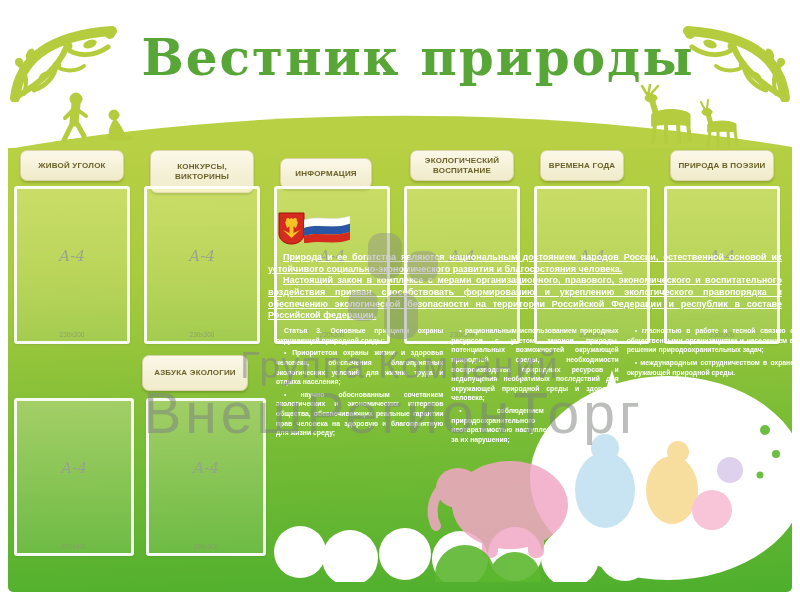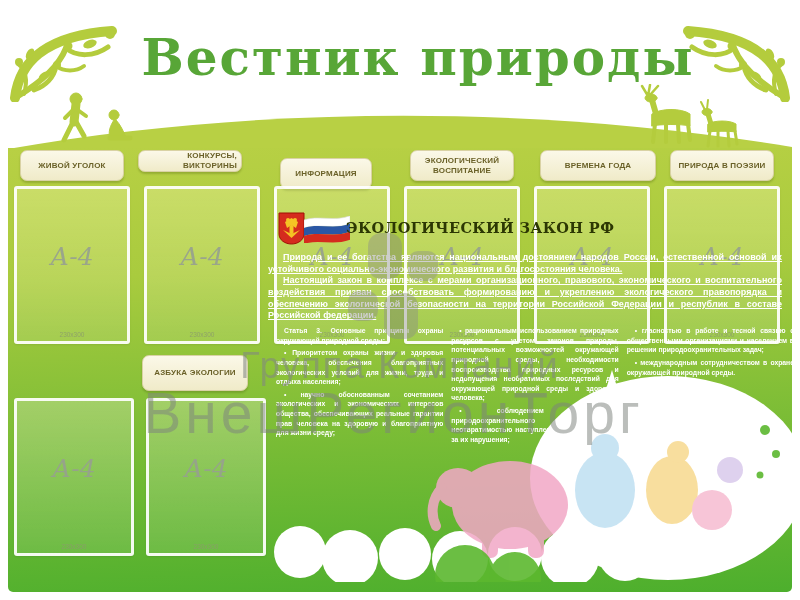--- a/index.html
+++ b/index.html
@@ -24,21 +24,21 @@
           box-shadow:0 2px 2px rgba(80,100,15,.3);
           display:flex;align-items:center;justify-content:center;text-align:center;
           color:#6a6128;font-weight:bold;font-size:8px;line-height:1.2;
           letter-spacing:.2px;padding:2px 4px;box-sizing:border-box;z-index:3;}
   
   .pocket{position:absolute;border:3px solid rgba(255,255,255,.92);border-radius:3px;
           background:linear-gradient(180deg,rgba(255,255,190,.30),rgba(255,255,235,.12));
           box-shadow:0 1px 2px rgba(0,0,0,.08);box-sizing:border-box;
           display:flex;align-items:center;justify-content:center;z-index:3;}
   .pocket--clear{background:linear-gradient(180deg,rgba(255,255,255,.24),rgba(255,255,255,.10));}
-  .a4{font-family:"DejaVu Serif",serif;font-style:italic;font-size:25px;
+  .a4{font-family:"DejaVu Serif",serif;font-style:italic;font-size:15px;
       color:#97a090;opacity:.9;margin-top:-18px;}
   .psize{position:absolute;bottom:3px;left:0;right:0;text-align:center;
          font-size:6.5px;color:#8b9a6d;opacity:.85;}
   
   .law-title{position:absolute;left:338px;top:71px;z-index:4;
              font-family:"DejaVu Serif",serif;font-weight:bold;font-size:14.5px;
              color:#2c3703;letter-spacing:.4px;}
   .law-icon{position:absolute;z-index:4;}
   .law-paras{position:absolute;left:260px;top:104px;width:514px;z-index:4;
              color:#fff;font-size:9px;font-weight:bold;line-height:1.3;text-align:justify;text-decoration:underline;}
@@ -130,30 +130,30 @@
 
   <svg class="hill" viewBox="0 0 784 46" preserveAspectRatio="none">
     <path d="M0,46 C250,2 530,2 784,44 L784,46 Z" fill="#b8d044"></path>
   </svg>
 
   <div class="board">
 
     <div class="plaque" style="left:12px;top:2px;width:104px;height:31px;">
         <span>ЖИВОЙ УГОЛОК</span>
       </div>
-    <div class="plaque" style="left:130px;top:2px;width:104px;height:22px;text-align:right;">
+    <div class="plaque" style="left:142px;top:2px;width:104px;height:43px;">
         <span>КОНКУРСЫ, ВИКТОРИНЫ</span>
       </div>
     <div class="plaque" style="left:272px;top:10px;width:92px;height:31px;">
         <span>ИНФОРМАЦИЯ</span>
       </div>
     <div class="plaque" style="left:402px;top:2px;width:104px;height:31px;">
         <span>ЭКОЛОГИЧЕСКИЙ ВОСПИТАНИЕ</span>
       </div>
-    <div class="plaque" style="left:532px;top:2px;width:116px;height:31px;">
+    <div class="plaque" style="left:532px;top:2px;width:84px;height:31px;">
         <span>ВРЕМЕНА ГОДА</span>
       </div>
     <div class="plaque" style="left:662px;top:2px;width:104px;height:31px;">
         <span>ПРИРОДА В ПОЭЗИИ</span>
       </div>
 
     <div class="pocket" style="left:6px;top:38px;width:116px;height:158px;">
       <span class="a4">А-4</span>
       <span class="psize">230x300</span>
       </div>
@@ -235,21 +235,20 @@
         <path d="M5,18 L13.5,22 L22,18 L13.5,26 Z"></path>
       </g>
     </svg>
     <svg class="law-icon" style="left:296px;top:68px;width:46px;height:27px;" viewBox="0 0 46 27">
       <g transform="skewY(-4)">
         <path d="M0,4 C14,0 30,8 46,3 L46,11 C30,16 14,8 0,12 Z" fill="#ffffff" stroke="#d9d9d9" stroke-width="0.6"></path>
         <path d="M0,12 C14,8 30,16 46,11 L46,19 C30,24 14,16 0,20 Z" fill="#2a57a5"></path>
         <path d="M0,20 C14,16 30,24 46,19 L46,27 C30,32 14,24 0,28 Z" fill="#d52b1e"></path>
       </g>
     </svg>
-    <div class="law-title">ЭКОЛОГИЧЕСКИЙ ЗАКОН РФ</div>
 
     <div class="law-paras">
       <p>Природа и ее богатства являются национальным достоянием народов России, естественной основой их устойчивого социально-экономического развития и благосостояния человека.</p>
       <p>Настоящий закон в комплексе с мерами организационного, правового, экономического и воспитательного воздействия призван способствовать формированию и укреплению экологического правопорядка и обеспечению экологической безопасности на территории Российской Федерации и республик в составе Российской федерации.</p>
     </div>
 
     <div class="law-cols">
       <div class="col">
         <p>Статья 3. Основные принципы охраны окружающей природной среды:</p>
         <p>• Приоритетом охраны жизни и здоровья человека, обеспечения благоприятных экологических условий для жизни, труда и отдыха населения;</p>

